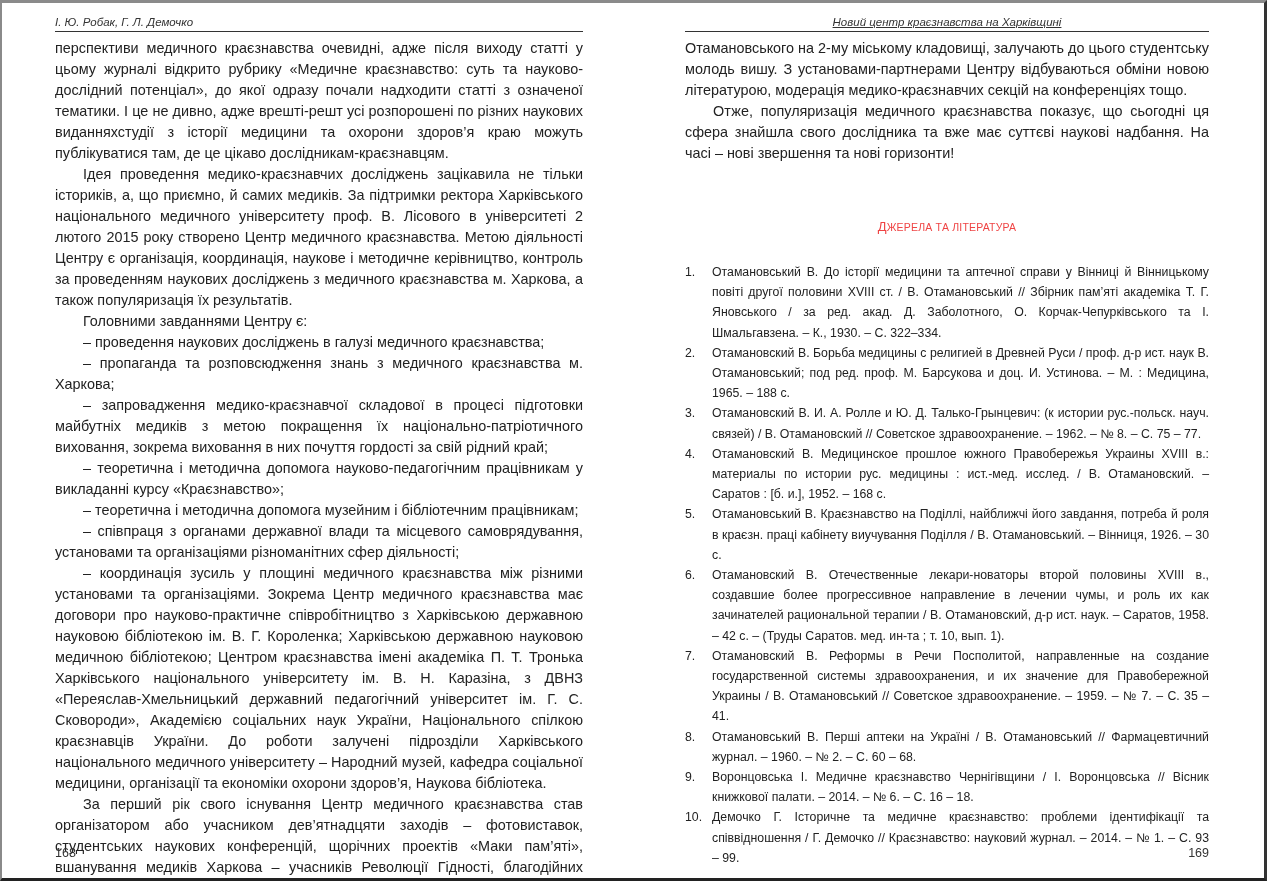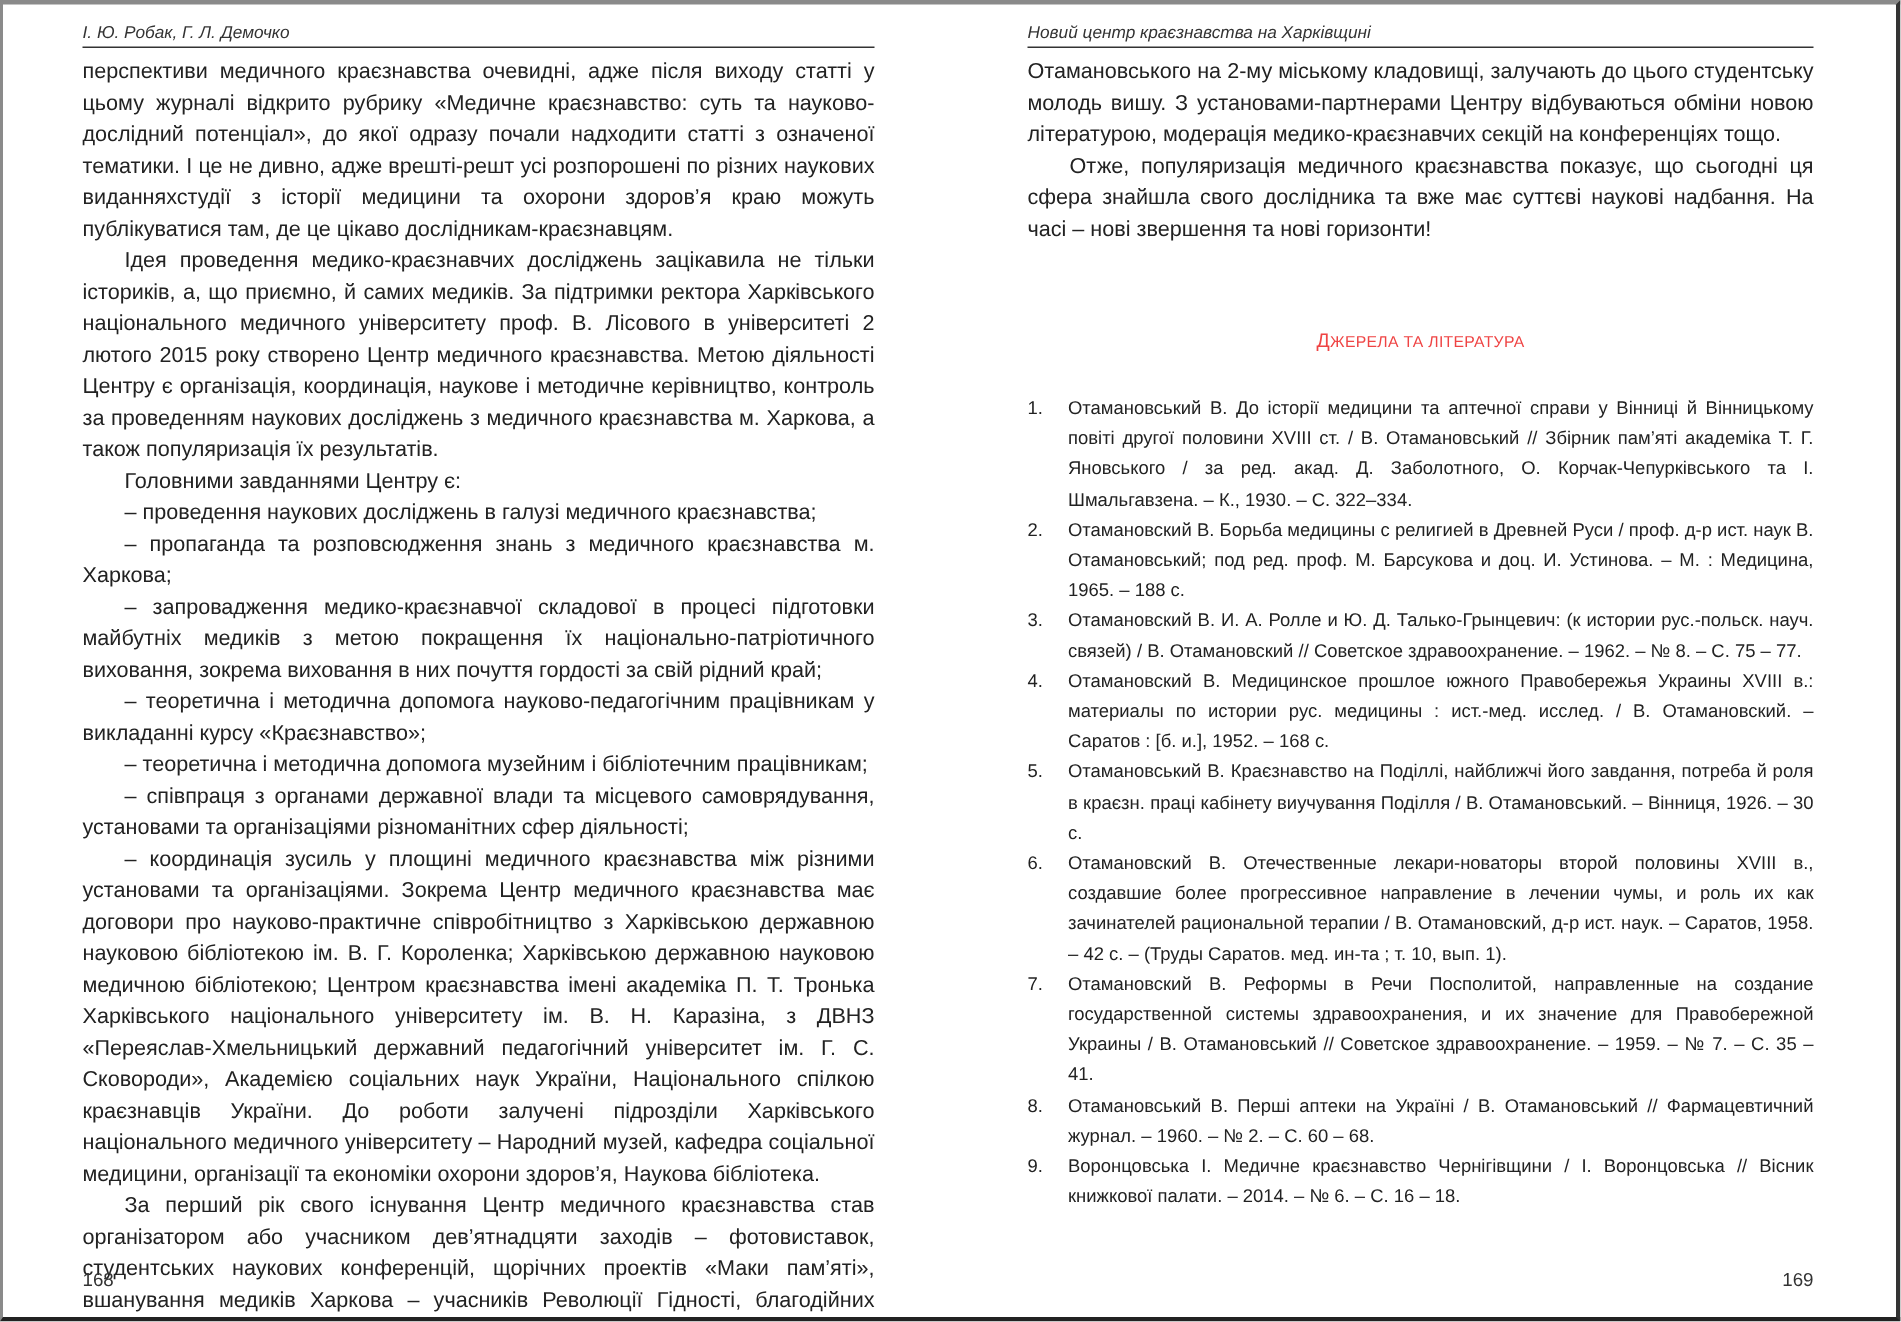--- a/index.html
+++ b/index.html
@@ -4,21 +4,21 @@
 <style>
   html, body { margin: 0; padding: 0; background: #ffffff; }
   body { width: 1267px; height: 881px; position: relative; overflow: hidden; font-family: "Liberation Sans", sans-serif; color: #222; }
   .frame { position: absolute; left: 0; top: 0; width: 1267px; height: 881px; box-sizing: border-box;
            border-top: 3px solid #8a8a8a; border-left: 2px solid #8a8a8a; border-right: 3px solid #333; border-bottom: 3px solid #222; }
   .page { position: absolute; top: 0; height: 762px; }
   .page.left { left: 55px; width: 528px; }
   .page.right { left: 685px; width: 524px; }
   .running-head { position: absolute; top: 16px; left: 0; right: 0; font-size: 11.5px; font-style: italic; color: #333;
                   padding-bottom: 3px; border-bottom: 1px solid #333; }
-  .page.right .running-head { text-align: left; }
+  .page.right .running-head { text-align: center; text-decoration: underline; }
   .body { position: absolute; top: 38px; left: 0; right: 0; font-size: 14.4px; line-height: 21px; text-align: justify; }
   .body p { margin: 0; }
   .body p.indent { text-indent: 28px; }
   .page-number { position: absolute; top: 846px; font-size: 12.5px; color: #333; }
   .page.left .page-number { left: 0; }
   .page.right .page-number { right: 0; margin-left: 40px; }
   .refs-heading { position: absolute; top: 219px; left: 0; right: 0; text-align: center; font-size: 13px; color: #ef4444; letter-spacing: 0.2px; }
   .refs-heading .small { font-size: 10.5px; text-transform: uppercase; }
   .refs { position: absolute; top: 262px; left: 0; right: 0; margin: 0; padding: 0; list-style: none; font-size: 12.3px; line-height: 20.2px; text-align: justify; }
   .refs li { position: relative; padding-left: 27px; margin: 0; }
@@ -57,15 +57,16 @@
   <ol class="refs">
     <li><span class="num">1.</span><span>Отамановський В.  До історії медицини та аптечної справи у Вінниці й Вінницькому повіті другої половини XVIII ст. / В.  Отамановський  // Збірник пам’яті академіка Т. Г. Яновського / за ред. акад. Д. Заболотного, О. Корчак-Чепурківського та І. Шмальгавзена. – К., 1930. – С. 322–334.</span></li>
     <li><span class="num">2.</span><span>Отамановский В. Борьба медицины с религией в Древней Руси / проф. д-р ист. наук В. Отамановський; под ред. проф. М. Барсукова и доц. И. Устинова. – М. : Медицина, 1965. – 188 с.</span></li>
     <li><span class="num">3.</span><span>Отамановский В. И. А. Ролле и Ю. Д. Талько-Грынцевич: (к истории рус.-польск. науч. связей) / В. Отамановский // Советское здравоохранение. – 1962. – № 8. – С. 75 – 77.</span></li>
     <li><span class="num">4.</span><span>Отамановский В. Медицинское прошлое южного Правобережья Украины XVIII в.: материалы по истории рус. медицины : ист.-мед. исслед. / В. Отамановский. – Саратов : [б. и.], 1952. – 168 с.</span></li>
     <li><span class="num">5.</span><span>Отамановський В. Краєзнавство на Поділлі, найближчі його завдання, потреба й роля в краєзн. праці кабінету виучування Поділля / В. Отамановський. – Вінниця, 1926. – 30 с.</span></li>
     <li><span class="num">6.</span><span>Отамановский В. Отечественные лекари-новаторы второй половины XVIII в., создавшие более прогрессивное направление в лечении чумы, и роль их как зачинателей рациональной терапии / В. Отамановский, д-р ист. наук. – Саратов, 1958. – 42 с. – (Труды Саратов. мед. ин-та ; т. 10, вып. 1).</span></li>
     <li><span class="num">7.</span><span>Отамановский В. Реформы в Речи Посполитой, направленные на создание государственной системы здравоохранения, и их значение для Правобережной Украины / В. Отамановський // Советское здравоохранение. – 1959. – № 7. – С. 35 – 41.</span></li>
     <li><span class="num">8.</span><span>Отамановський В. Перші аптеки на Україні / В. Отамановський // Фармацевтичний журнал. – 1960. – № 2. – С. 60 – 68.</span></li>
     <li><span class="num">9.</span><span>Воронцовська І. Медичне краєзнавство Чернігівщини / І. Воронцовська // Вісник книжкової палати. – 2014. – № 6. – С. 16 – 18.</span></li>
+    <li><span class="num">10.</span><span>Демочко Г. Історичне та медичне краєзнавство: проблеми ідентифікації та співвідношення / Г. Демочко // Краєзнавство: науковий журнал. – 2014. – № 1. – С. 93 – 99.</span></li>
   </ol>
   <div class="page-number">169</div>
 </div>
 
 </body></html>

